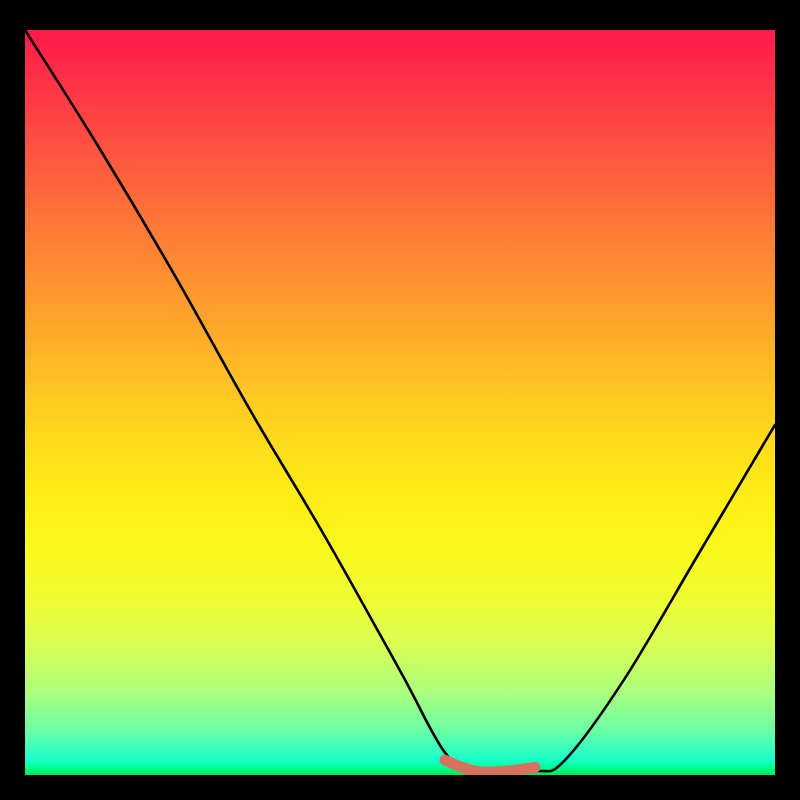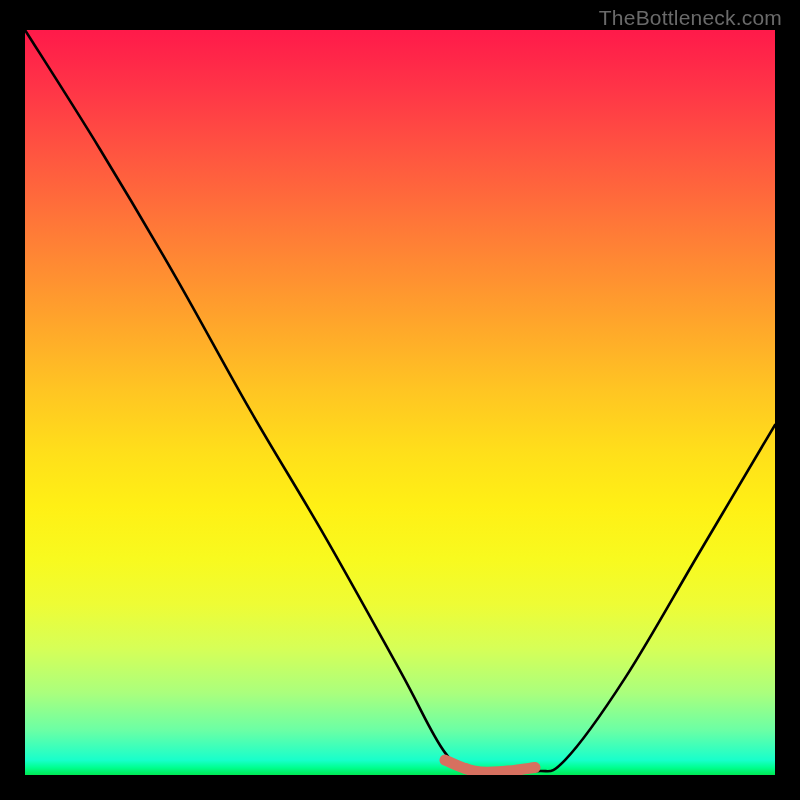--- a/index.html
+++ b/index.html
@@ -78,21 +78,20 @@
     stroke: #d6705f;
     stroke-width: 11;
     stroke-linecap: round;
   }
 </style>
 </head>
 <body>
 
 <div class="chart-container">
 
-  <div class="watermark">TheBottleneck.com</div>
 
   <div class="plot-area">
     <div class="gradient-bg"></div>
 
     <svg class="curve" viewBox="0 0 750 745" preserveAspectRatio="none">
       <path id="main-curve" class="curve-path" d="M 0 0 C 13.5 21.456000000000007, 48 74.94700000000006, 75 119.20000000000005 C 102 163.45300000000003, 123 198.91499999999996, 150 245.84999999999997 C 177 292.78499999999997, 198 333.015, 225 379.95 C 252 426.885, 273 459.665, 300 506.6 C 327 553.5350000000001, 353.4 601.811, 375 640.7 C 396.6 679.589, 406.50000000000006 704.5465, 420.00000000000006 722.65 C 433.50000000000006 740.7534999999999, 433.8 737.9225, 450 741.275 C 466.2 744.6274999999999, 493.80000000000007 743.2864999999999, 510.00000000000006 741.275 C 526.2 739.2635, 523.8 746.8625000000001, 540 730.1 C 556.2 713.3375, 575.7 685.698, 600 648.15 C 624.3 610.602, 648 567.0939999999999, 675 521.5 C 702 475.906, 736.5 417.647, 750 394.85"></path>
     </svg>
 
     <svg class="accent" viewBox="0 0 750 745" preserveAspectRatio="none">
       <path id="accent-curve" class="accent-path" d="M 420.00000000000006 730.1 C 425.40000000000003 732.1115, 439.2 739.2635, 450 741.275 C 460.8 743.2864999999999, 469.2 741.9455, 480 741.275 C 490.8 740.6044999999999, 504.6 738.2204999999999, 510.00000000000006 737.55"></path>

